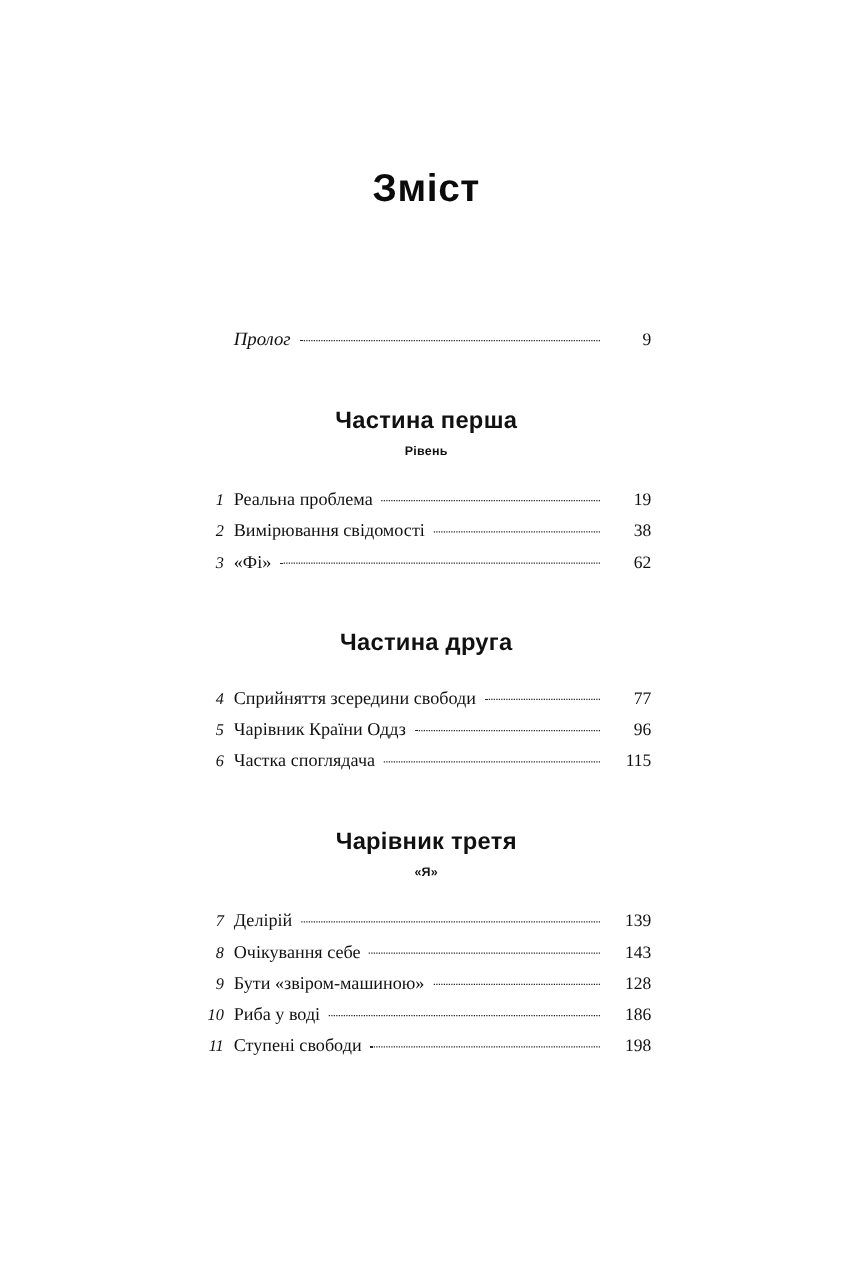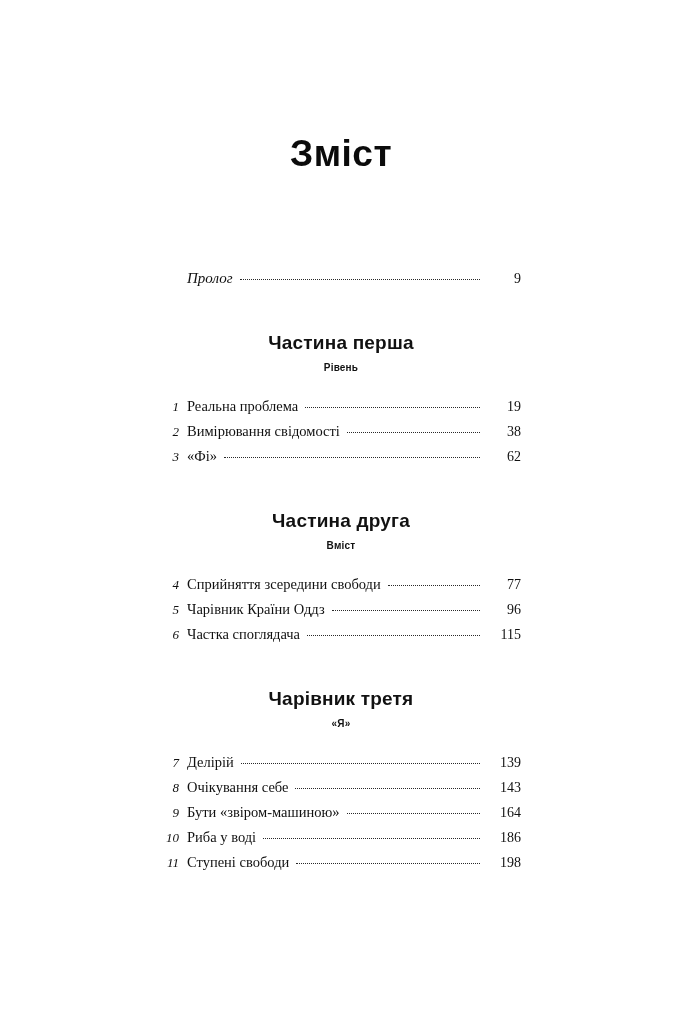--- a/index.html
+++ b/index.html
@@ -21,21 +21,21 @@
     height: 1024px;
     box-sizing: border-box;
     padding: 0;
     position: relative;
   }
 
   .toc-title {
     text-align: center;
     font-family: "Liberation Sans", sans-serif;
     font-weight: bold;
-    font-size: 37px;
+    font-size: 31px;
     letter-spacing: 0.5px;
     margin: 0;
     padding-top: 133px;
     color: #0b0b0b;
   }
 
   .toc-body {
     margin: 0 auto;
     width: 360px;
     padding-top: 96px;
@@ -150,21 +150,20 @@
       <div class="entry">
         <span class="num">3</span>
         <span class="label">«Фі»</span>
         <span class="dots"></span>
         <span class="page-no">62</span>
       </div>
     </div>
 
     <div class="part">
       <div class="part-name">Частина друга</div>
-      <div class="part-subtitle">Вміст</div>
     </div>
     <div class="group">
       <div class="entry">
         <span class="num">4</span>
         <span class="label">Сприйняття зсередини свободи</span>
         <span class="dots"></span>
         <span class="page-no">77</span>
       </div>
       <div class="entry">
         <span class="num">5</span>
@@ -194,21 +193,21 @@
       <div class="entry">
         <span class="num">8</span>
         <span class="label">Очікування себе</span>
         <span class="dots"></span>
         <span class="page-no">143</span>
       </div>
       <div class="entry">
         <span class="num">9</span>
         <span class="label">Бути «звіром-машиною»</span>
         <span class="dots"></span>
-        <span class="page-no">164</span>
+        <span class="page-no">128</span>
       </div>
       <div class="entry">
         <span class="num">10</span>
         <span class="label">Риба у воді</span>
         <span class="dots"></span>
         <span class="page-no">186</span>
       </div>
       <div class="entry">
         <span class="num">11</span>
         <span class="label">Ступені свободи</span>

